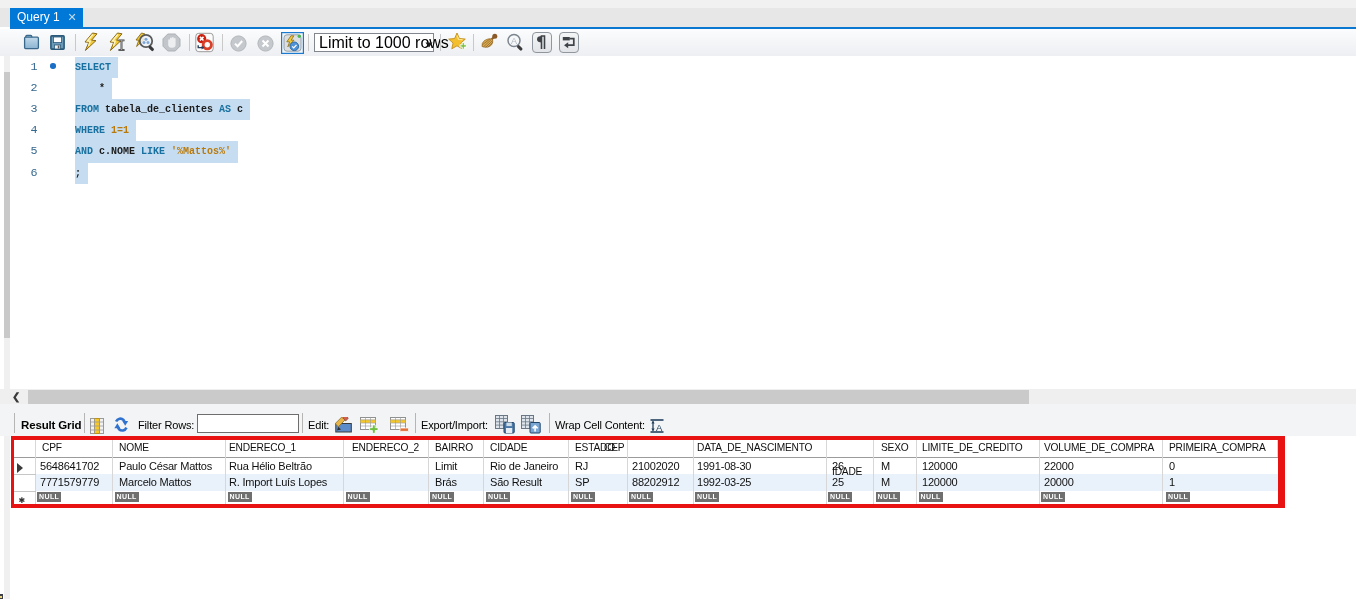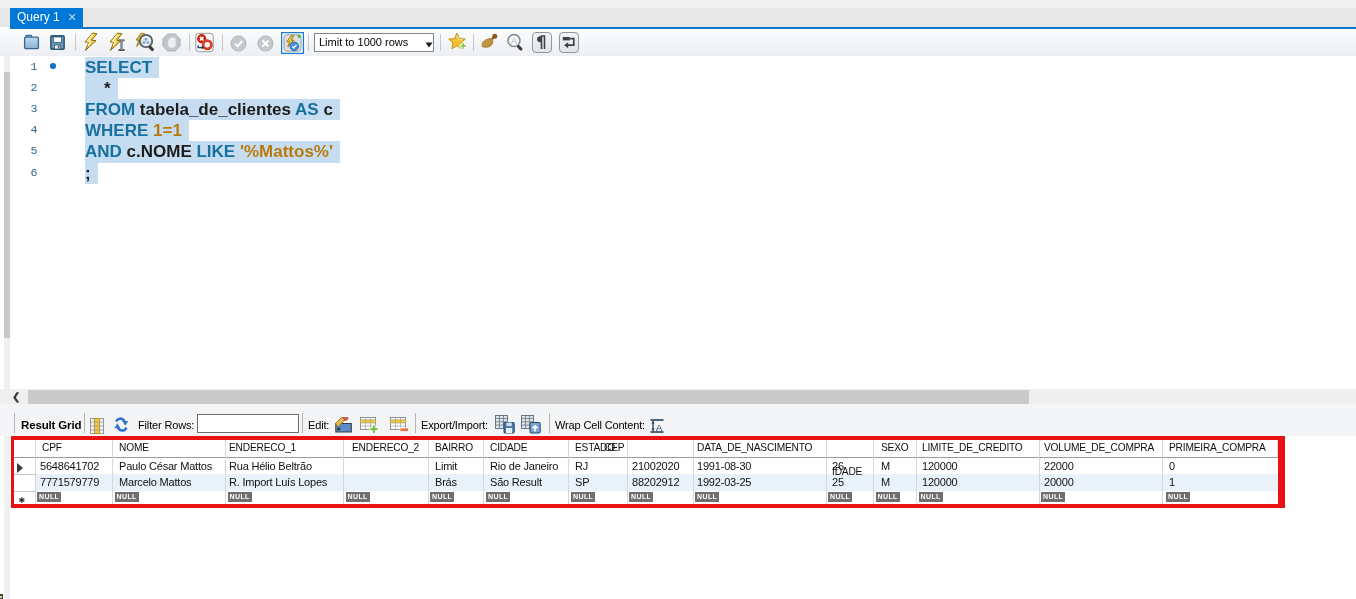--- a/index.html
+++ b/index.html
@@ -1,21 +1,21 @@
 <!DOCTYPE html>
 <html><head>
 <meta charset="utf-8">
 <style>
 * { margin:0; padding:0; box-sizing:border-box; }
 html,body { width:1356px; height:599px; font-family:"Liberation Sans",sans-serif; background:#ffffff; position:relative; overflow:hidden; }
 .abs { position:absolute; }
 .kw { color:#17709f; }
 .num { color:#b97a0c; }
 .str { color:#b97a0c; }
-.codeline { position:absolute; left:85px; font-family:Liberation Sans, sans-serif; font-size:17px; font-weight:bold; color:#1c1c1c; height:21.17px; line-height:21.17px; white-space:pre; }
+.codeline { position:absolute; left:75px; font-family:Liberation Mono, monospace; font-size:10px; font-weight:bold; color:#1c1c1c; height:21.17px; line-height:21.17px; white-space:pre; }
 .sel { background:#c6ddf1; padding-right:7px; display:inline-block; height:21.17px; }
 .lnum { position:absolute; left:0; width:37.5px; text-align:right; font-family:"Liberation Mono",monospace; font-size:11.7px; color:#35688f; height:21.17px; line-height:21.17px; }
 .vline { position:absolute; top:440px; width:1px; height:64px; background:#d7d7d7; }
 .hcell { position:absolute; top:440px; height:16px; line-height:16px; font-size:10.2px; letter-spacing:-0.2px; color:#101010; white-space:nowrap; }
 .r1 { position:absolute; top:457.5px; height:16px; line-height:16px; font-size:11px; letter-spacing:-0.2px; color:#101010; white-space:nowrap; }
 .r2 { position:absolute; top:473.5px; height:17px; line-height:17px; font-size:11px; letter-spacing:-0.2px; color:#101010; white-space:nowrap; }
 .nullb { position:absolute; top:491.5px; height:10px; line-height:10px; background:#6f6f6f; color:#ffffff; font-size:7px; font-weight:bold; padding:0 2px; letter-spacing:0.4px; }
 .tsep { position:absolute; width:1px; background:#c9c9c9; }
 .rsep { position:absolute; top:413px; width:1px; height:20px; background:#b5b5b5; }
 .tbtxt { position:absolute; font-size:11px; letter-spacing:-0.15px; color:#000; line-height:20px; height:20px; top:415px; white-space:nowrap; }
@@ -102,21 +102,21 @@
   <rect x="0.6" y="0.6" width="21.8" height="20.8" fill="#f2f4f6" stroke="#1a7ad0" stroke-width="1.2"></rect>
   <rect x="3" y="2.8" width="17" height="16.4" rx="3" fill="#dcdfe2" stroke="#9aa2aa"></rect>
   <path d="M10 3.8 L5.8 9.8 L8.6 9.8 L6.8 14.8 L13 8.2 L10.2 8.2 L12.8 3.8 Z" fill="#f2ca36" stroke="#8a6a1a" stroke-width="0.8"></path>
   <circle cx="18.3" cy="4.3" r="1.7" fill="#4db84d"></circle>
   <circle cx="13.3" cy="14.3" r="4.3" fill="#5191d6" stroke="#2a6da8"></circle>
   <path d="M11.2 14.4 L12.7 15.9 L15.5 12.9" stroke="#ffffff" stroke-width="1.3" fill="none"></path>
 </svg>
 <div class="tsep" style="left:308px;top:34px;height:17px;"></div>
 
 <div class="abs" style="left:314px;top:32.5px;width:120px;height:19px;background:#ffffff;border:1px solid #82878f;"></div>
-<div class="abs" style="left:319px;top:32.5px;height:19px;line-height:19px;font-size:11px;color:#000;">Limit to 1000 rows</div>
+<div class="abs" style="left:319px;top:32.5px;height:19px;line-height:19px;font-size:16px;color:#000;">Limit to 1000 rows</div>
 <svg class="abs" style="left:425px;top:41.5px;" width="8" height="6" viewBox="0 0 8 6">
     <polygon points="0.5,0.5 7.5,0.5 4,5.5" fill="#1a1a1a"></polygon>
   </svg>
 <div class="tsep" style="left:440px;top:34px;height:17px;"></div>
 
 <svg class="abs" style="left:448px;top:32px;" width="20" height="20" viewBox="0 0 20 20">
   <path d="M9 1 L11.4 6.5 L17.3 7.1 L12.9 11 L14.2 16.8 L9 13.8 L3.8 16.8 L5.1 11 L0.7 7.1 L6.6 6.5 Z" fill="#f4bf2f" stroke="#c28d1a" stroke-width="0.9"></path>
   <path d="M9 3.5 L10.6 7.3 L14.6 7.7" fill="none" stroke="#fbe289" stroke-width="1.3"></path>
   <path d="M14.2 10.6 L16.4 10.6 L16.4 12.8 L18.6 12.8 L18.6 15 L16.4 15 L16.4 17.2 L14.2 17.2 L14.2 15 L12 15 L12 12.8 L14.2 12.8 Z" fill="#7cc143" stroke="#ffffff" stroke-width="0.9"></path>
 </svg>

